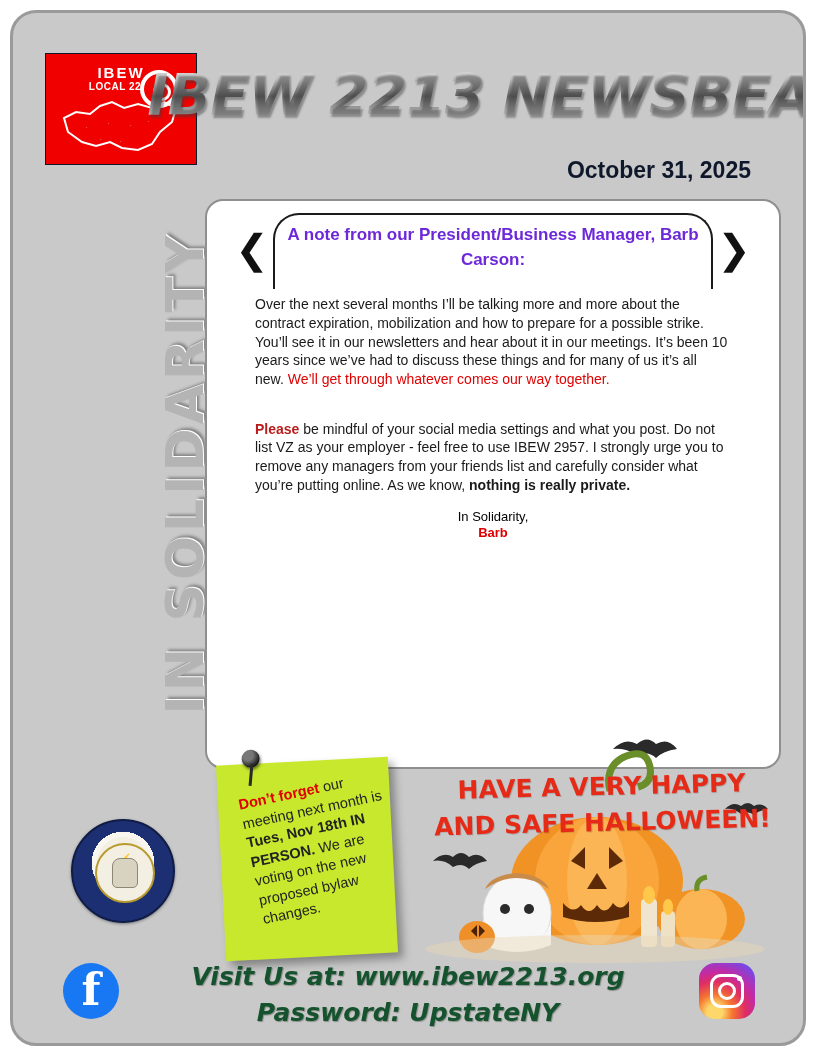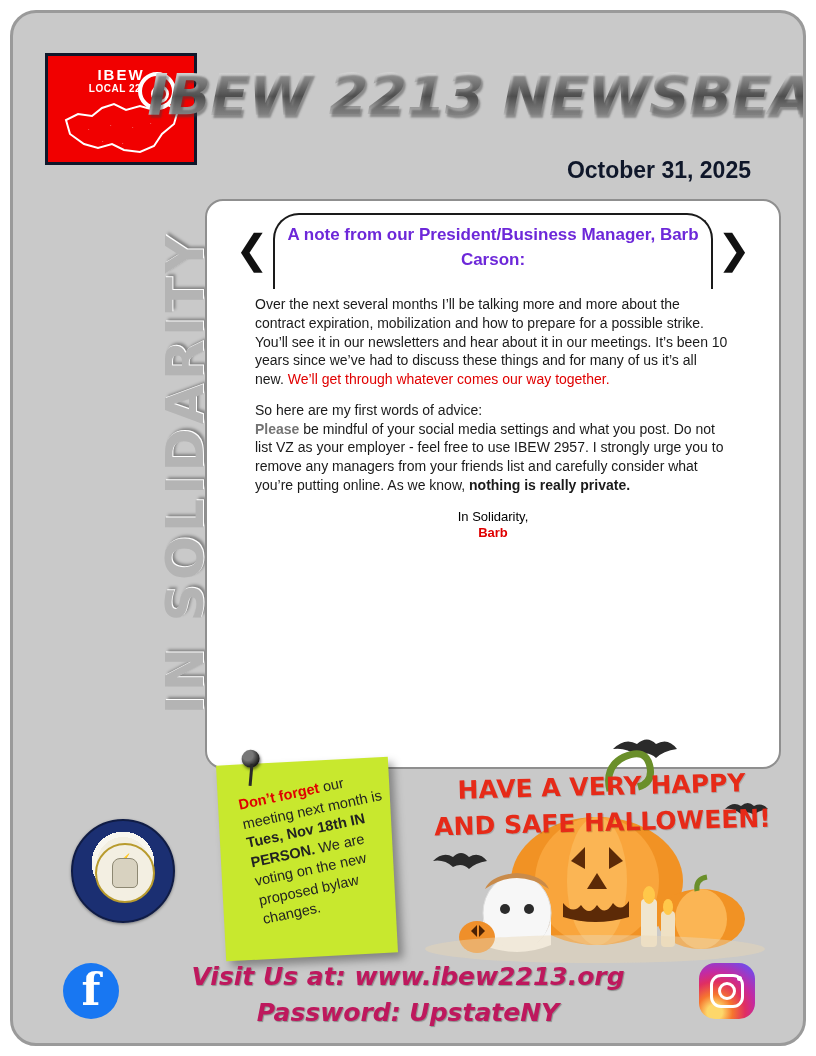--- a/index.html
+++ b/index.html
@@ -22,21 +22,21 @@
     border-radius: 26px;
     overflow: hidden;
   }
 
   
   .logo-box {
     position: absolute;
     left: 32px; top: 40px;
     width: 152px; height: 112px;
     background: #f10000;
-    border: 3px solid #0f172a;
+    border: 1px solid #0f172a;
   }
   .logo-badge {
     position: absolute;
     left: 50%; top: 10px;
     transform: translateX(-50%);
     color: #ffffff;
     font-size: 10px;
     font-weight: bold;
     text-align: center;
     line-height: 1.15;
@@ -191,21 +191,21 @@
   }
 
   .body-copy {
     padding: 6px 51px 0 48px;
     font-size: 14px;
     line-height: 1.34;
     color: #1a1a1a;
   }
   .body-copy p { margin-bottom: 12px; }
   .red { color: #e00000; }
-  .red-b { color: #737373; font-weight: bold; }
+  .red-b { color: #b91c1c; font-weight: bold; }
   .bold { font-weight: bold; }
 
   .signoff {
     text-align: center;
     padding: 2px 40px 0 40px;
     font-size: 13px;
     line-height: 1.3;
   }
   .signoff .name { color: #e00000; font-weight: bold; }
 
@@ -269,21 +269,21 @@
   
   .footer {
     position: absolute;
     left: 0; right: 0; bottom: 0;
     height: 92px;
   }
   .footer-text {
     position: absolute;
     left: 130px; right: 130px; top: 8px;
     text-align: center;
-    color: #be185d;
+    color: #14532d;
     font-family: "DejaVu Sans", sans-serif;
     font-size: 25px;
     font-weight: bold;
     font-style: italic;
     line-height: 1.42;
     text-shadow: 1px 1px 1px rgba(0,0,0,.3);
   }
   .fb {
     position: absolute;
     left: 50px; top: 12px;
@@ -373,21 +373,21 @@
         <div class="ornament left">❮</div>
         <div class="ornament right">❯</div>
         <div class="title">A note from our President/Business Manager, Barb Carson:</div>
       </div>
 
       <div class="body-copy">
         <p>
           <span>Over the next several months I’ll be talking more and more about the contract expiration, mobilization and how to prepare for a possible strike. You’ll see it in our newsletters and hear about it in our meetings. It’s been 10 years since we’ve had to discuss these things and for many of us it’s all new. </span><span class="red">We’ll get through whatever comes our way together.</span>
         </p>
         <p>
-          <span>So here are my first words of advice:</span><br>
+          <br>
           <span class="red-b">Please</span><span> be mindful of your social media settings and what you post. Do not list VZ as your employer - feel free to use IBEW 2957. I strongly urge you to remove any managers from your friends list and carefully consider what you’re putting online. As we know, </span><span class="bold">nothing is really  private.</span>
         </p>
       </div>
 
       <div class="signoff">
         <div>In Solidarity,</div>
         <div class="name">Barb</div>
       </div>
     </div>
 

